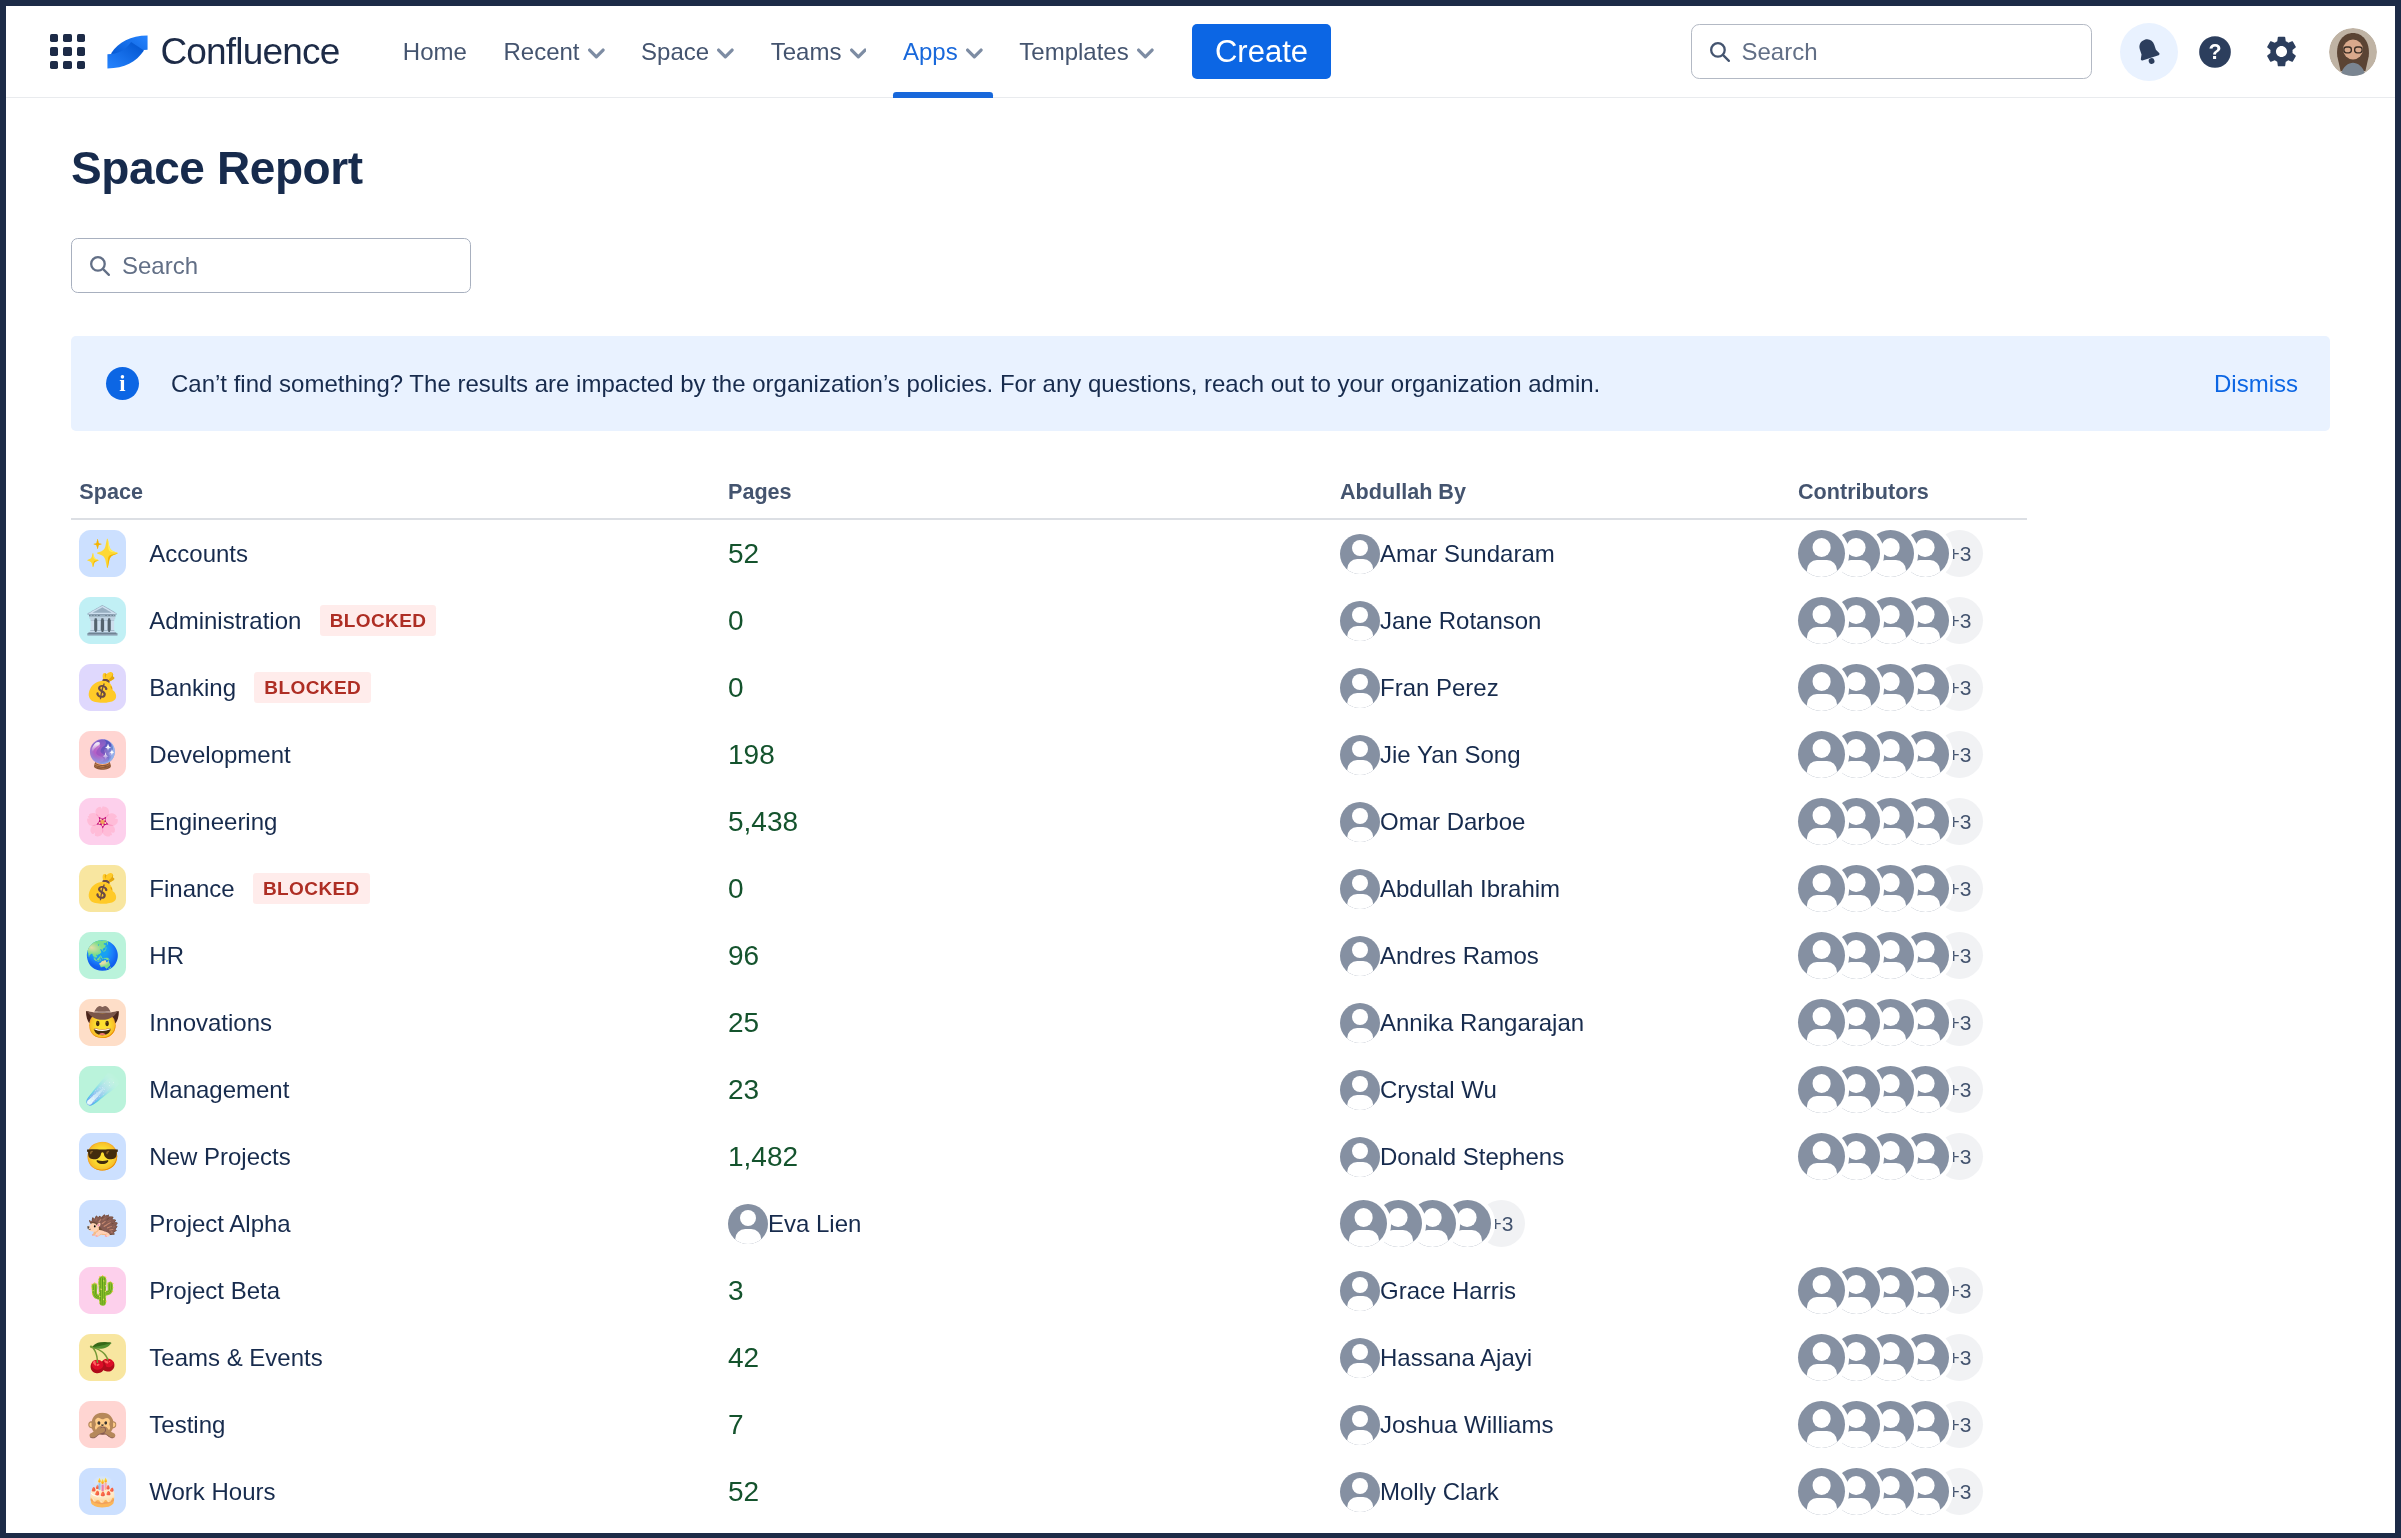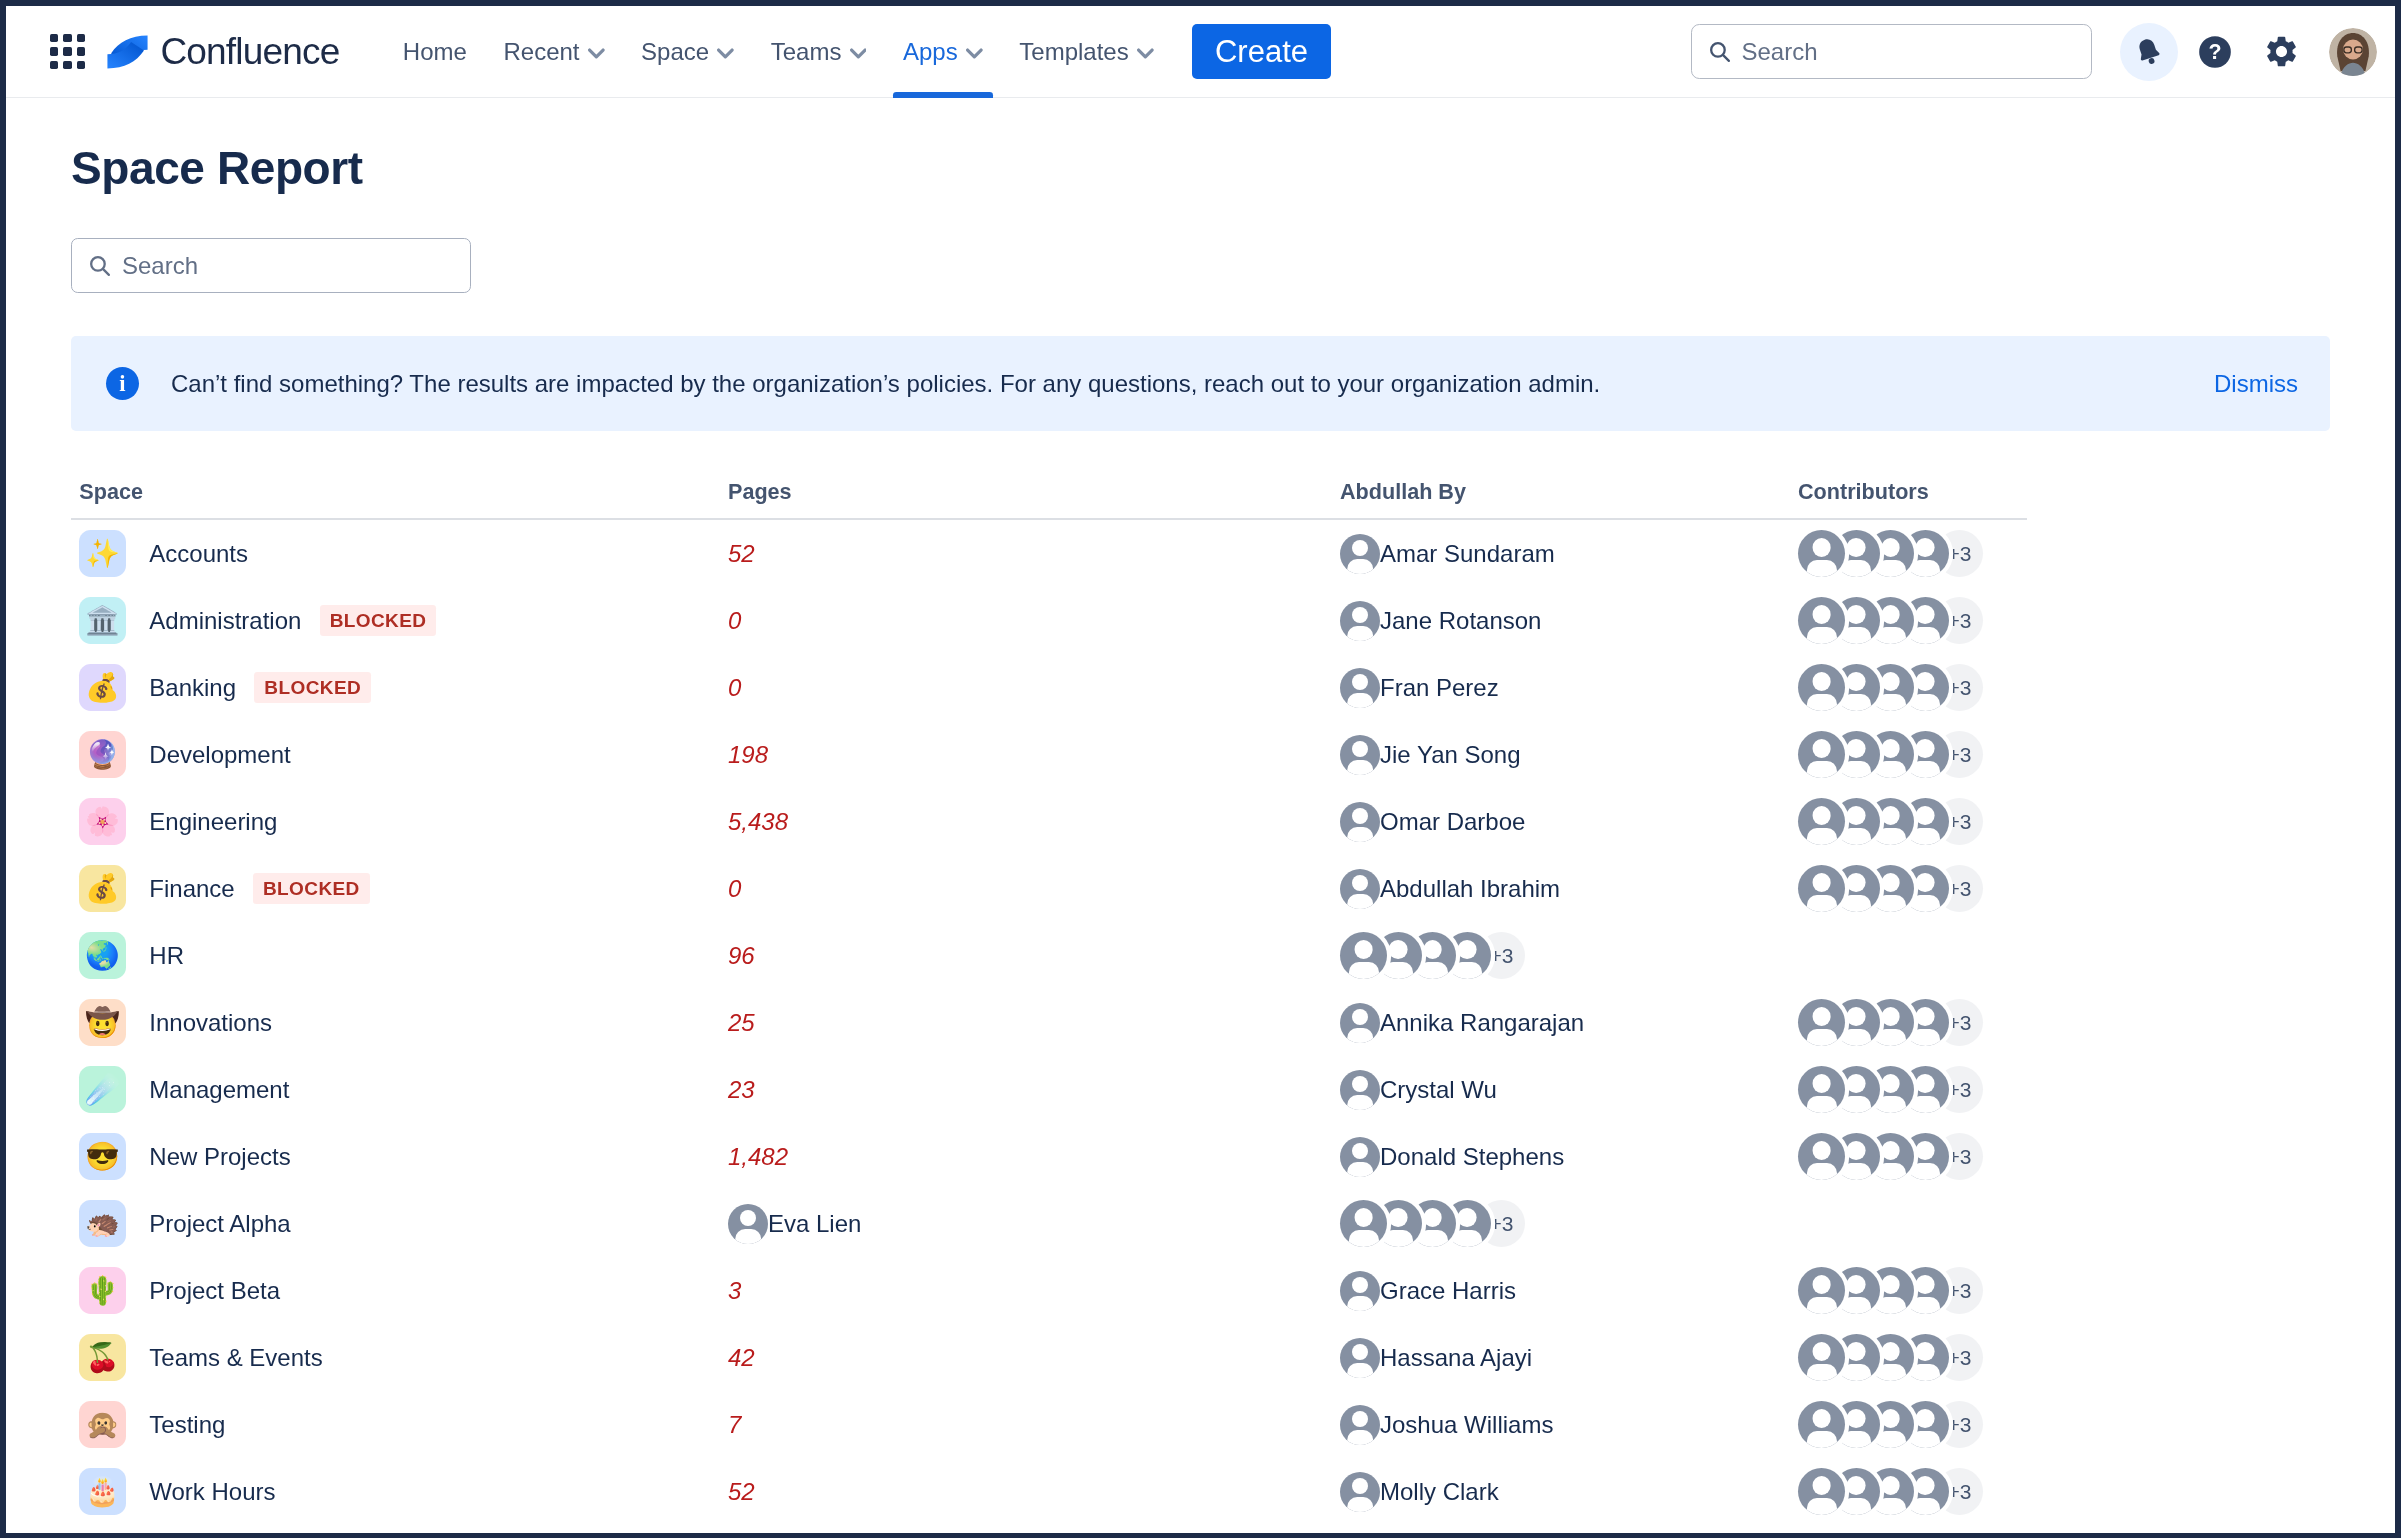--- a/index.html
+++ b/index.html
@@ -96,21 +96,21 @@
     width: 47px; height: 47px; border-radius: 11.7px; flex: none;
     display: flex; align-items: center; justify-content: center;
     font-size: 28px; line-height: 1;
   }
   .space-name { margin-left: 23px; font-size: 24px; color: #172B4D; }
   .blocked-badge {
     margin-left: 18.3px; background: #FFECEB; color: #AE2E24;
     font-size: 19px; font-weight: 700; letter-spacing: 0.4px;
     padding: 5px 10px 4.2px; border-radius: 3.3px;
   }
-  .cell-pages { font-size: 24px; color: #b91c1c; font-style: italic; }
+  .cell-pages { font-size: 28px; color: #14532d; }
 
   .cell-creator { display: flex; align-items: center; }
   .person { position: relative; background: #8590A2; border-radius: 50%; overflow: hidden; flex: none; }
   .person::before {
     content: ""; position: absolute; top: 16%; left: 50%; transform: translateX(-50%);
     width: 40%; height: 40%; background: #fff; border-radius: 50%;
   }
   .person::after {
     content: ""; position: absolute; top: 63%; left: 50%; transform: translateX(-50%);
     width: 64%; height: 60%; background: #fff; border-radius: 10px;
@@ -401,20 +401,24 @@
   </div>
         <div class="trow">
     <div class="cell-space">
       <div class="space-icon" style="background: rgb(186, 243, 219);">
         <span>🌏</span>
       </div>
       <span class="space-name">HR</span>
 
     </div>
     <div class="cell-pages">96</div>
+    <div class="cell-creator">
+      <div class="person creator-avatar"></div>
+      <span class="creator-name">Andres Ramos</span>
+    </div>
     <div class="cell-contrib">
       <div class="person c-av"></div>
       <div class="person c-av"></div>
       <div class="person c-av"></div>
       <div class="person c-av"></div>
       <div class="plus-badge">+3</div>
     </div>
   </div>
         <div class="trow">
     <div class="cell-space">

